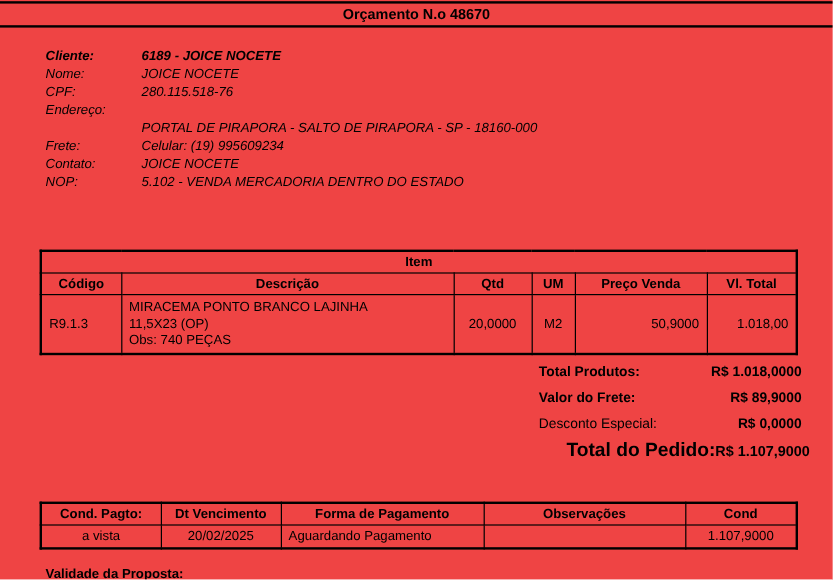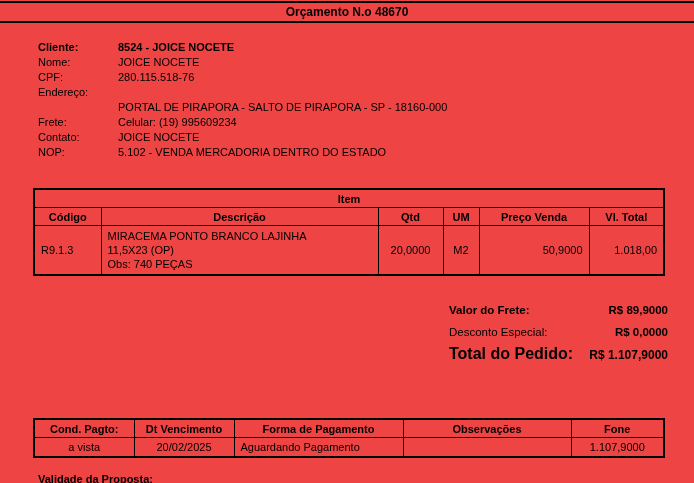--- a/index.html
+++ b/index.html
@@ -16,79 +16,79 @@
   .rule { position: absolute; left: 0; right: 0; height: 2px; background: #000000; }
   .rule-top { top: 1px; }
   .rule-under-title { top: 21px; }
   .doc-title {
     position: absolute; top: 5px; left: 0; width: 100%;
     text-align: center; font-weight: bold; font-size: 12px;
   }
 
   
   .client-info { position: absolute; top: 40px; left: 38px; }
-  .info-row { display: flex; height: 15px; line-height: 15px; white-space: nowrap; }
+  .info-row { display: flex; height: 15px; line-height: 15px; white-space: nowrap; font-style: italic; }
   .info-label { width: 80px; flex: 0 0 80px; }
   .info-row.bold { font-weight: bold; }
 
   
   .doc-table {
     position: absolute; left: 33px; width: 630px;
     border-collapse: collapse; table-layout: fixed;
     font-size: 11px; border: 2px solid #000000;
   }
   .doc-table th, .doc-table td {
     border: 1px solid #000000;
     padding: 1px 6px;
     overflow: hidden;
     white-space: nowrap;
   }
   .doc-table th { font-weight: bold; text-align: center; height: 15px; }
-  .item-table { top: 188px; }
+  .item-table { top: 208px; }
   .pay-table  { top: 418px; }
   .group-header-cell { height: 14px; }
   .c-left   { text-align: left; }
   .c-right  { text-align: right; }
   .c-center { text-align: center; }
   .item-table td { vertical-align: middle; height: 46px; }
   .desc-cell { white-space: normal; }
   .desc-line { line-height: 14px; }
   .pay-table td { height: 16px; }
 
   
   .totals { position: absolute; top: 303px; left: 449px; width: 219px; }
   .totals-row {
     display: flex; justify-content: space-between; align-items: baseline;
     margin-bottom: 8px; line-height: 14px;
   }
   .t-label { font-weight: bold; font-size: 11.5px; white-space: nowrap; }
   .t-label.normal { font-weight: normal; }
   .t-value { font-weight: bold; font-size: 11.5px; white-space: nowrap; }
-  .totals-row.grand { margin-top: 3px; }
+  .totals-row.grand { margin-top: 3px; margin-left: 23px; }
   .totals-row.grand .t-label { font-size: 16px; }
   .totals-row.grand .t-value { font-size: 12px; }
 
   .validade {
     position: absolute; top: 473px; left: 38px;
     font-weight: bold; white-space: nowrap;
   }
 </style>
 </head>
 <body>
 
 <div class="page">
 
   <div class="rule rule-top"></div>
   <div class="doc-title">Orçamento N.o 48670</div>
   <div class="rule rule-under-title"></div>
 
   <div class="client-info">
     <div class="info-row bold">
       <span class="info-label">Cliente:</span>
-      <span class="info-value">8524 - JOICE NOCETE</span>
+      <span class="info-value">6189 - JOICE NOCETE</span>
     </div>
     <div class="info-row">
       <span class="info-label">Nome:</span>
       <span class="info-value">JOICE NOCETE</span>
     </div>
     <div class="info-row">
       <span class="info-label">CPF:</span>
       <span class="info-value">280.115.518-76</span>
     </div>
     <div class="info-row">
@@ -145,20 +145,24 @@
         <td class="c-center">20,0000</td>
         <td class="c-center">M2</td>
         <td class="c-right">50,9000</td>
         <td class="c-right">1.018,00</td>
       </tr>
     </tbody>
   </table>
 
   <div class="totals">
     <div class="totals-row">
+      <span class="t-label">Total Produtos:</span>
+      <span class="t-value">R$ 1.018,0000</span>
+    </div>
+    <div class="totals-row">
       <span class="t-label">Valor do Frete:</span>
       <span class="t-value">R$ 89,9000</span>
     </div>
     <div class="totals-row">
       <span class="t-label normal">Desconto Especial:</span>
       <span class="t-value">R$ 0,0000</span>
     </div>
     <div class="totals-row grand">
       <span class="t-label">Total do Pedido:</span>
       <span class="t-value">R$ 1.107,9000</span>
@@ -172,21 +176,21 @@
         <col style="width:169px">
       <col style="width:168px">
         <col style="width:93px">
     </colgroup>
     <thead>
       <tr>
         <th>Cond. Pagto:</th>
         <th>Dt Vencimento</th>
         <th class="c-left">Forma de Pagamento</th>
         <th class="c-left">Observações</th>
-        <th>Fone</th>
+        <th>Cond</th>
       </tr>
     </thead>
     <tbody>
       <tr>
         <td class="c-center">a vista</td>
         <td class="c-center">20/02/2025</td>
         <td class="c-left">Aguardando Pagamento</td>
         <td class="c-left"></td>
         <td class="c-center">1.107,9000</td>
       </tr>

